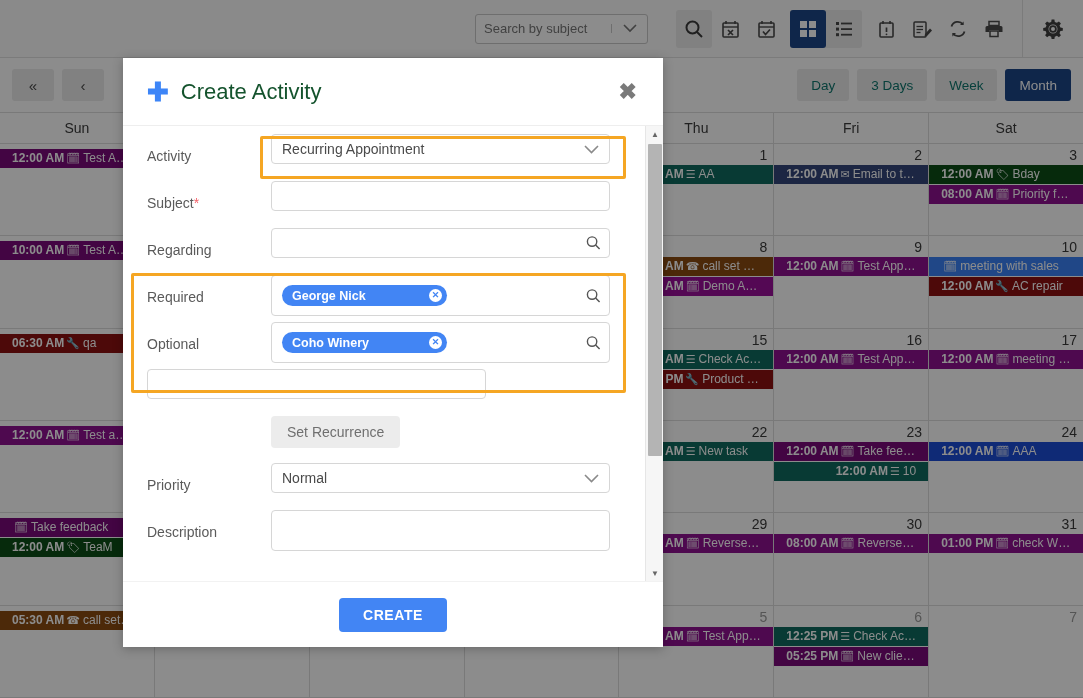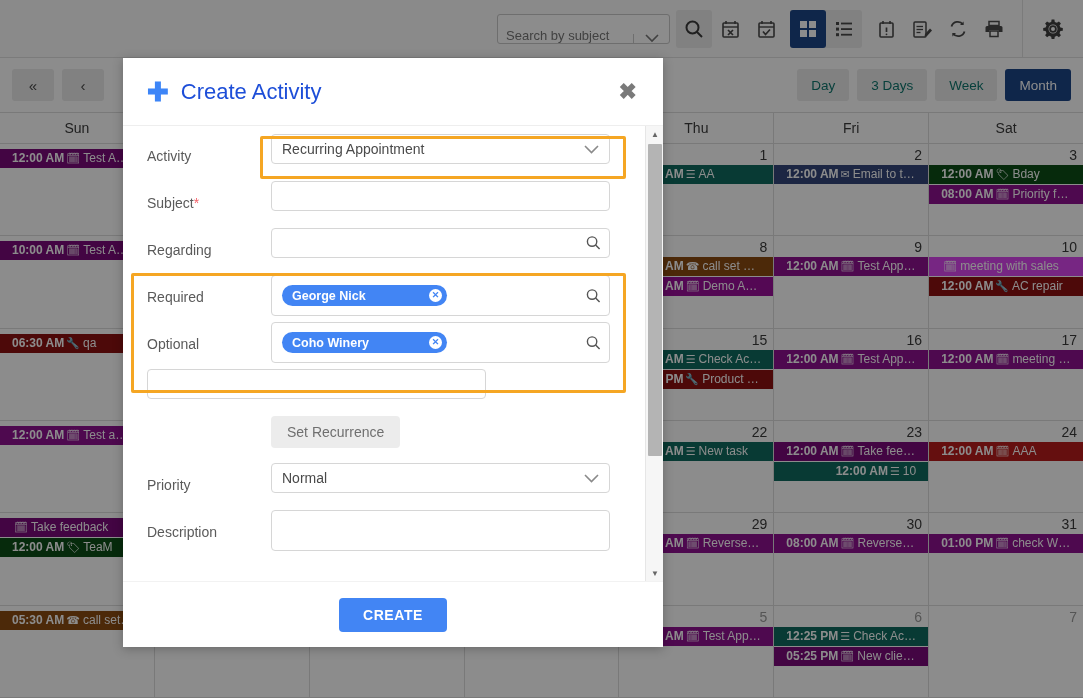--- a/index.html
+++ b/index.html
@@ -26,26 +26,26 @@
     left: 0; top: 0;
     width: 1083px; height: 58px;
     background: #fbfbfb;
     border-bottom: 1px solid #e0e0e0;
     display: flex;
     align-items: center;
     justify-content: flex-end;
   }
   .tb-search {
     display: flex;
-    align-items: flex-end;
+    align-items: center;
     height: 30px;
     border: 1px solid #c8c8c8;
     border-radius: 3px;
     background: #fff;
-    margin-right: 6px;
+    margin-right: 28px;
     overflow: hidden;
   }
   .tb-search input {
     border: none;
     outline: none;
     width: 135px;
     padding: 0 8px;
     font-size: 13px;
     color: #444;
     font-family: "Liberation Sans", sans-serif;
@@ -220,21 +220,21 @@
   }
   .dlg-plus {
     color: #3d85f7;
     font-size: 26px;
     font-weight: bold;
     line-height: 1;
     margin-right: 12px;
   }
   .dlg-title {
     font-size: 22px;
-    color: #1d4ed8;
+    color: #14532d;
     flex: 1;
   }
   .dlg-close {
     font-size: 22px;
     color: #7a7a7a;
     cursor: pointer;
     font-weight: bold;
     line-height: 1;
     padding: 4px 6px;
   }
@@ -567,21 +567,21 @@
             <div class="daynum">8</div>
             <div class="ev" style="background: rgb(138, 75, 18);"><span class="t">09:00 AM</span><span class="gl">☎</span><span>call set wit…</span></div>
             <div class="ev" style="background: rgb(154, 15, 154);"><span class="t">12:00 AM</span><span class="gl">🗓</span><span>Demo Ap…</span></div>
           </div>
           <div class="cal-cell">
             <div class="daynum">9</div>
             <div class="ev" style="background: rgb(143, 18, 144);"><span class="t">12:00 AM</span><span class="gl">🗓</span><span>Test Appo…</span></div>
           </div>
           <div class="cal-cell">
             <div class="daynum">10</div>
-            <div class="ev" style="background: #d946ef;"><span class="t"></span><span class="gl">🗓</span><span>meeting with sales</span></div>
+            <div class="ev" style="background: #3b82f6;"><span class="t"></span><span class="gl">🗓</span><span>meeting with sales</span></div>
             <div class="ev" style="background: rgb(140, 18, 18);"><span class="t">12:00 AM</span><span class="gl">🔧</span><span>AC repair</span></div>
           </div>
         </div>
         <div class="cal-row">
           <div class="cal-cell">
             <div class="daynum"></div>
             <div class="ev" style="background: rgb(140, 18, 18);"><span class="t">06:30 AM</span><span class="gl">🔧</span><span>qa</span></div>
           </div>
           <div class="cal-cell">
             <div class="daynum"></div>
@@ -624,21 +624,21 @@
             <div class="daynum">22</div>
             <div class="ev" style="background: rgb(15, 107, 96);"><span class="t">10:00 AM</span><span class="gl">☰</span><span>New task</span></div>
           </div>
           <div class="cal-cell">
             <div class="daynum">23</div>
             <div class="ev" style="background: rgb(123, 10, 123);"><span class="t">12:00 AM</span><span class="gl">🗓</span><span>Take feedback</span></div>
             <div class="ev" style="background: rgb(15, 107, 96); text-align: right;"><span class="t">12:00 AM</span><span class="gl">☰</span><span>10</span></div>
           </div>
           <div class="cal-cell">
             <div class="daynum">24</div>
-            <div class="ev" style="background: #b91c1c;"><span class="t">12:00 AM</span><span class="gl">🗓</span><span>AAA</span></div>
+            <div class="ev" style="background: #1d4ed8;"><span class="t">12:00 AM</span><span class="gl">🗓</span><span>AAA</span></div>
           </div>
         </div>
         <div class="cal-row">
           <div class="cal-cell">
             <div class="daynum"></div>
             <div class="ev" style="background: rgb(123, 10, 123);"><span class="t"></span><span class="gl">🗓</span><span>Take feedback</span></div>
             <div class="ev" style="background: rgb(11, 77, 22);"><span class="t">12:00 AM</span><span class="gl">🏷</span><span>TeaM</span></div>
           </div>
           <div class="cal-cell">
             <div class="daynum"></div>

